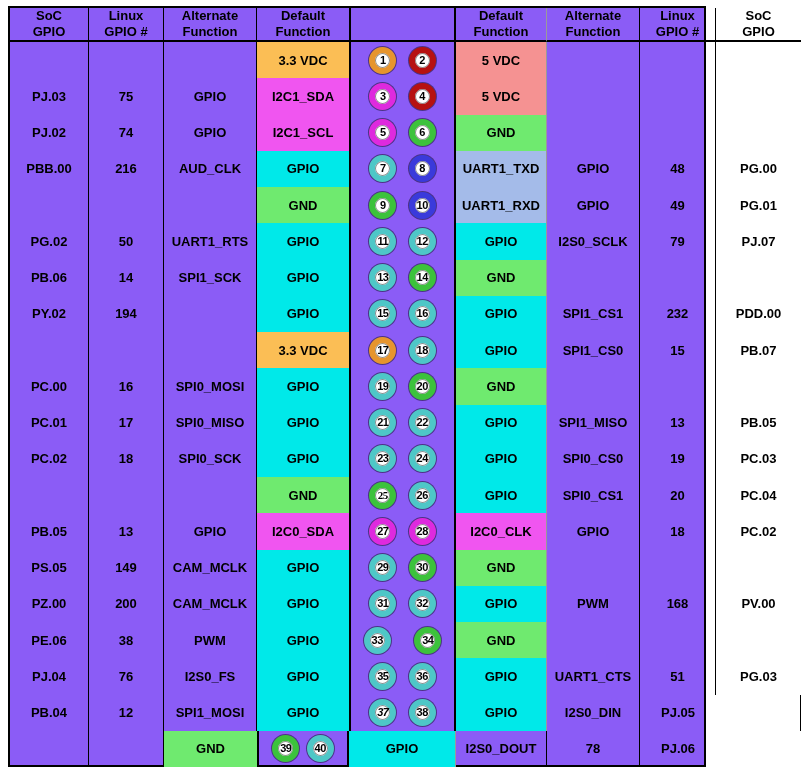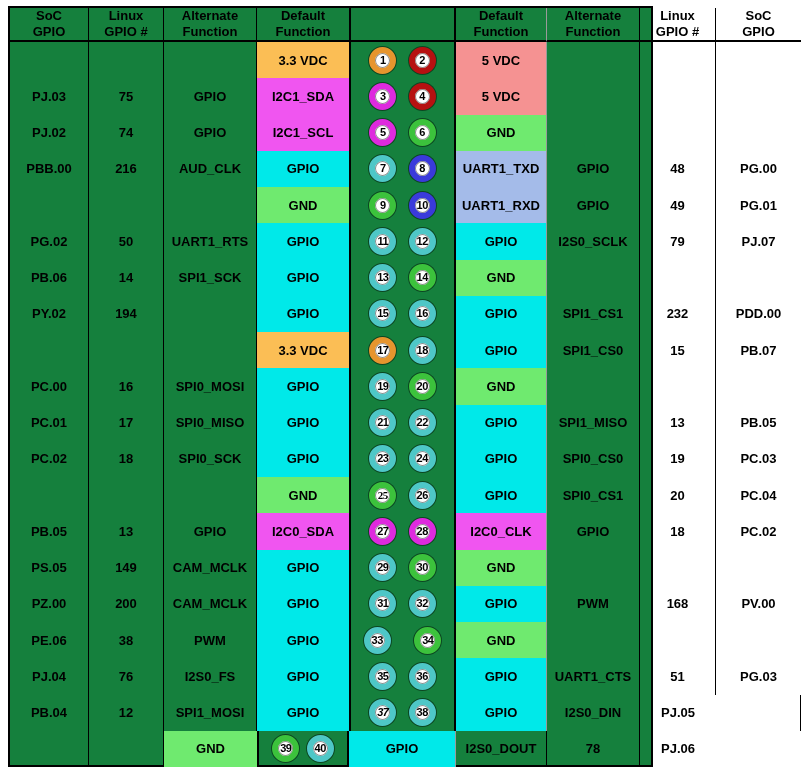--- a/index.html
+++ b/index.html
@@ -8,27 +8,27 @@
     height: 776px;
     background: #ffffff;
     font-family: "Liberation Sans", sans-serif;
     overflow: hidden;
   }
   .pinout-table {
     position: absolute;
     left: 8px;
     top: 6px;
     box-sizing: border-box;
-    width: 645px;
+    width: 698px;
     height: 761px;
     border: 2px solid #000;
     display: grid;
     grid-template-columns: 79px 75px 93px 92px 107px 91px 93px 76px 85px;
     grid-template-rows: 34px repeat(20, 36.25px);
-    background: #15803d;
+    background: #8b5cf6;
   }
   .cell {
     box-sizing: border-box;
     display: flex;
     align-items: center;
     justify-content: center;
     font-size: 13px;
     font-weight: bold;
     color: #000;
     text-align: center;

